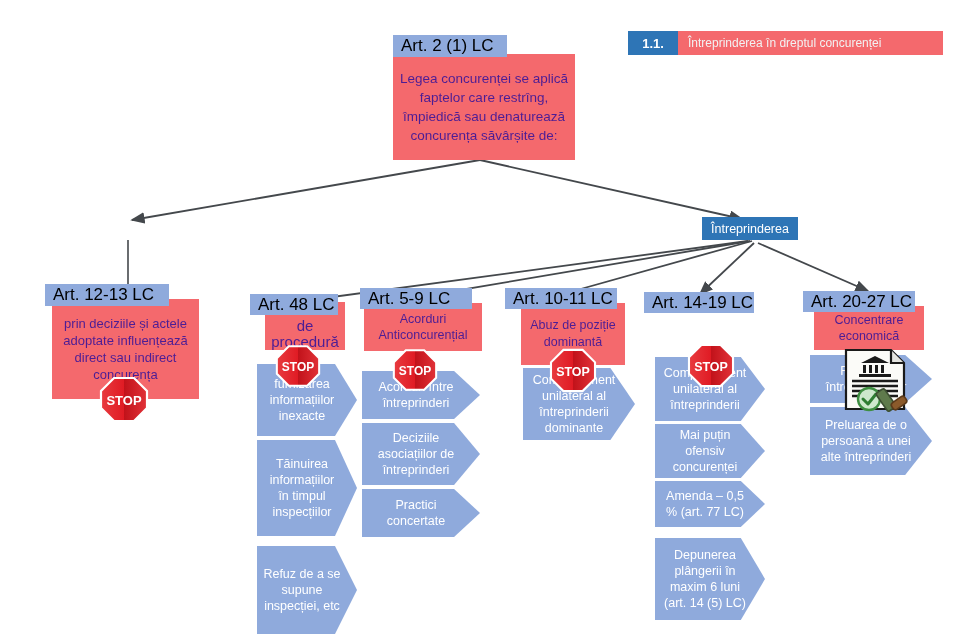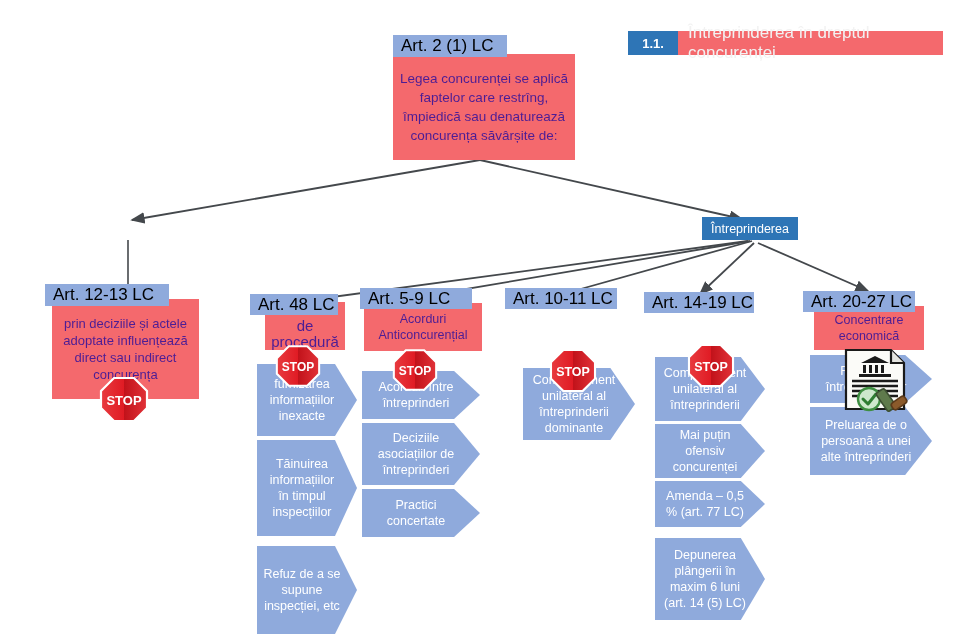--- a/index.html
+++ b/index.html
@@ -12,21 +12,21 @@
   }
   #stage{position:absolute;left:0;top:0;width:963px;height:634px;}
 
   
   #connectors{position:absolute;left:0;top:0;width:963px;height:634px;z-index:5;pointer-events:none;}
 
   
   .titlebar{position:absolute;display:flex;align-items:stretch;z-index:20;}
   .title-num{background:#2E75B6;color:#ffffff;font-weight:bold;font-size:13px;
     display:flex;align-items:center;justify-content:center;}
-  .title-text{background:#F4696D;color:#F2F2F2;font-size:17px;
+  .title-text{background:#F4696D;color:#F2F2F2;font-size:12px;
     display:flex;align-items:center;padding-left:10px;flex:1;}
 
   
   .redbox{position:absolute;background:#F4696D;color:#4c1d95;
     display:flex;align-items:center;justify-content:center;text-align:center;
     font-size:13px;line-height:17px;padding:4px 6px;box-sizing:border-box;z-index:10;}
   .redbox.top{font-size:13.5px;line-height:19px;}
   .hdr{position:absolute;background:#8FAADC;color:#000000;font-size:17px;
     display:flex;align-items:center;padding-left:8px;box-sizing:border-box;z-index:14;}
   .bluebox{position:absolute;background:#2E75B6;color:#ffffff;font-size:12.5px;
@@ -118,20 +118,21 @@
   <div class="chev" style="left:362px;top:371px;width:118px;height:48px;">Acorduri între întreprinderi</div>
   <div class="chev" style="left:362px;top:423px;width:118px;height:62px;">Deciziile asociațiilor de întreprinderi</div>
   <div class="chev" style="left:362px;top:489px;width:118px;height:48px;">Practici concertate</div>
   <div class="stop" style="left:392px;top:348px;width:46px;height:44px;">
     <svg viewBox="0 0 50 47" width="46" height="44">
       <polygon points="15,2 35,2 48,15 48,32 35,45 15,45 2,32 2,15" fill="url(#sg1)" stroke="#ffffff" stroke-width="2.2"></polygon>
       <text x="25" y="29" font-family="Liberation Sans, sans-serif" font-size="13" font-weight="bold" fill="#ffffff" text-anchor="middle">STOP</text>
     </svg>
   </div>
 
+  <div class="redbox" style="left:521px;top:303px;width:104px;height:62px;font-size:12.5px;line-height:17px;">Abuz de poziție dominantă</div>
   <div class="hdr" style="left:505px;top:288px;width:112px;height:21px;">Art. 10-11 LC</div>
   <div class="chev" style="left:523px;top:368px;width:112px;height:72px;">Comportament unilateral al întreprinderii dominante</div>
   <div class="stop" style="left:549px;top:348px;width:48px;height:45px;">
     <svg viewBox="0 0 50 47" width="48" height="45">
       <polygon points="15,2 35,2 48,15 48,32 35,45 15,45 2,32 2,15" fill="url(#sg1)" stroke="#ffffff" stroke-width="2.2"></polygon>
       <text x="25" y="29" font-family="Liberation Sans, sans-serif" font-size="13" font-weight="bold" fill="#ffffff" text-anchor="middle">STOP</text>
     </svg>
   </div>
 
   <div class="hdr" style="left:644px;top:292px;width:110px;height:21px;">Art. 14-19 LC</div>

